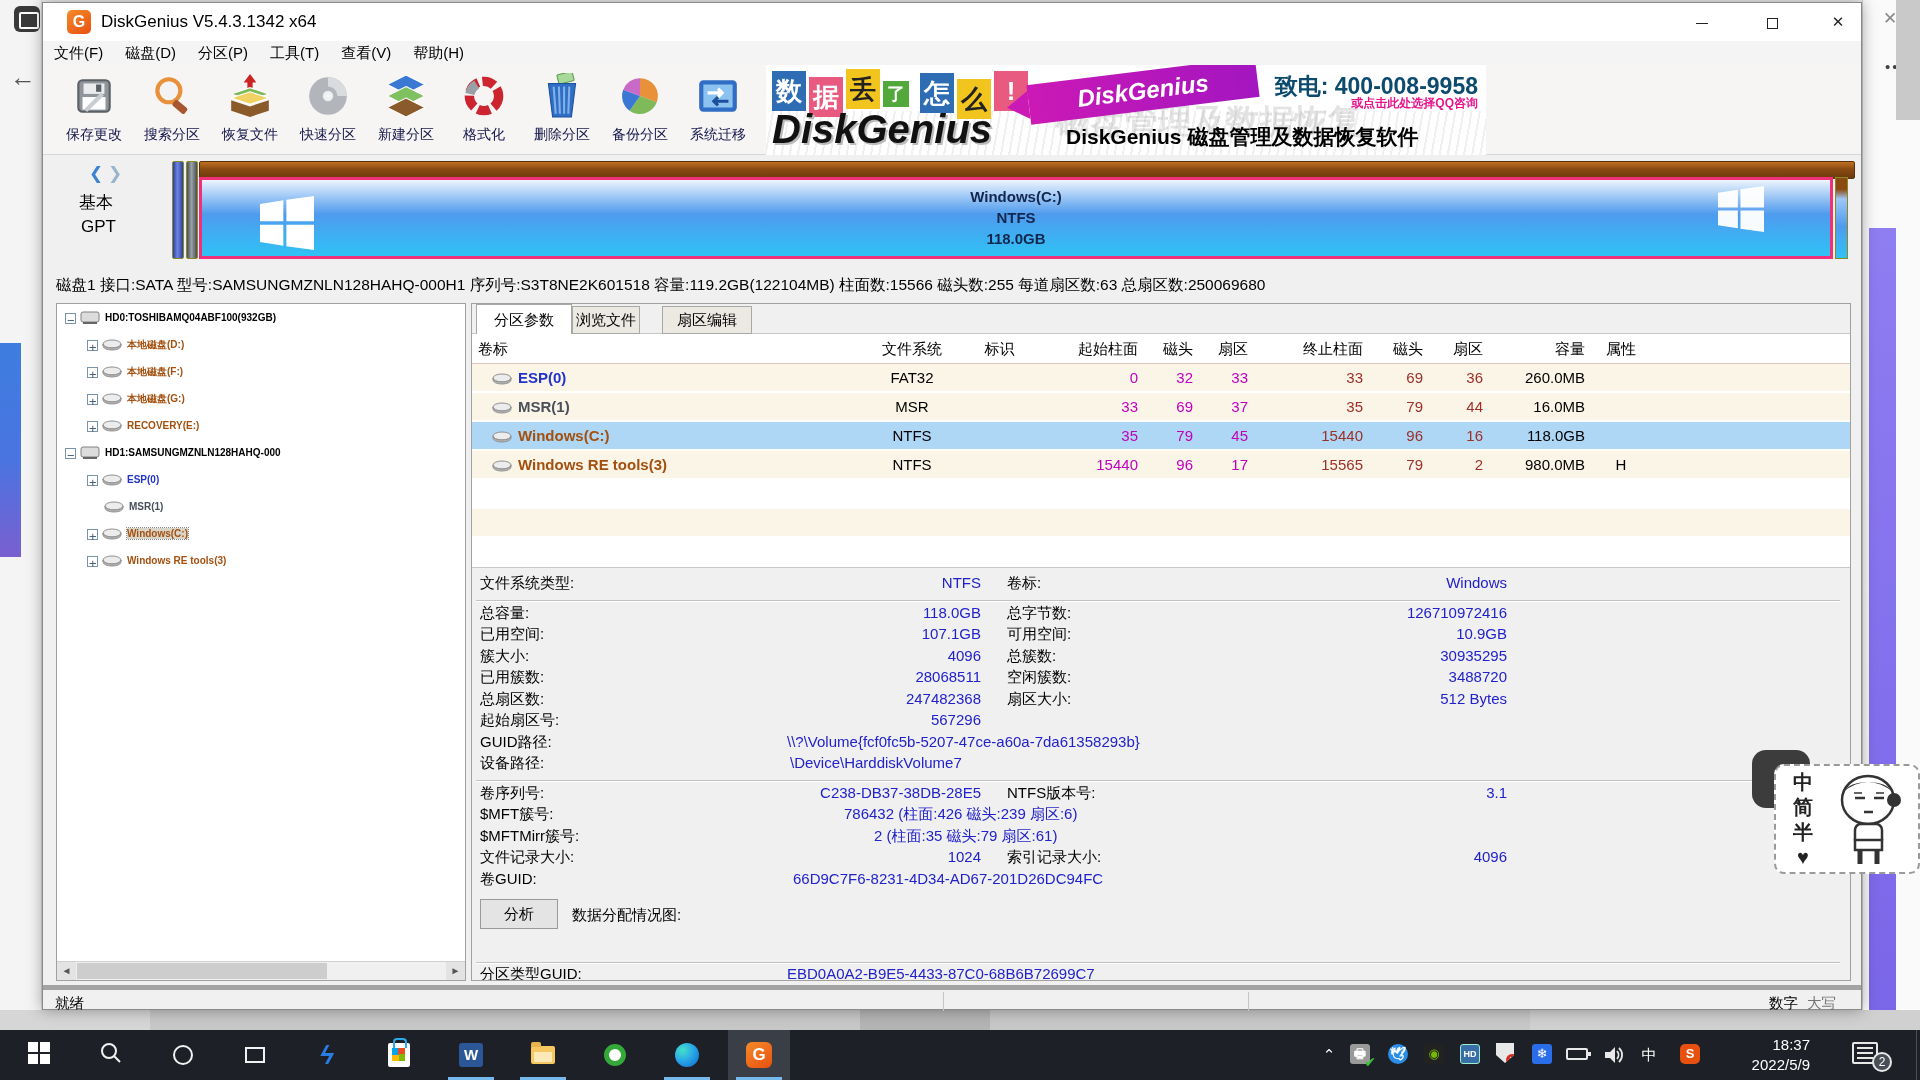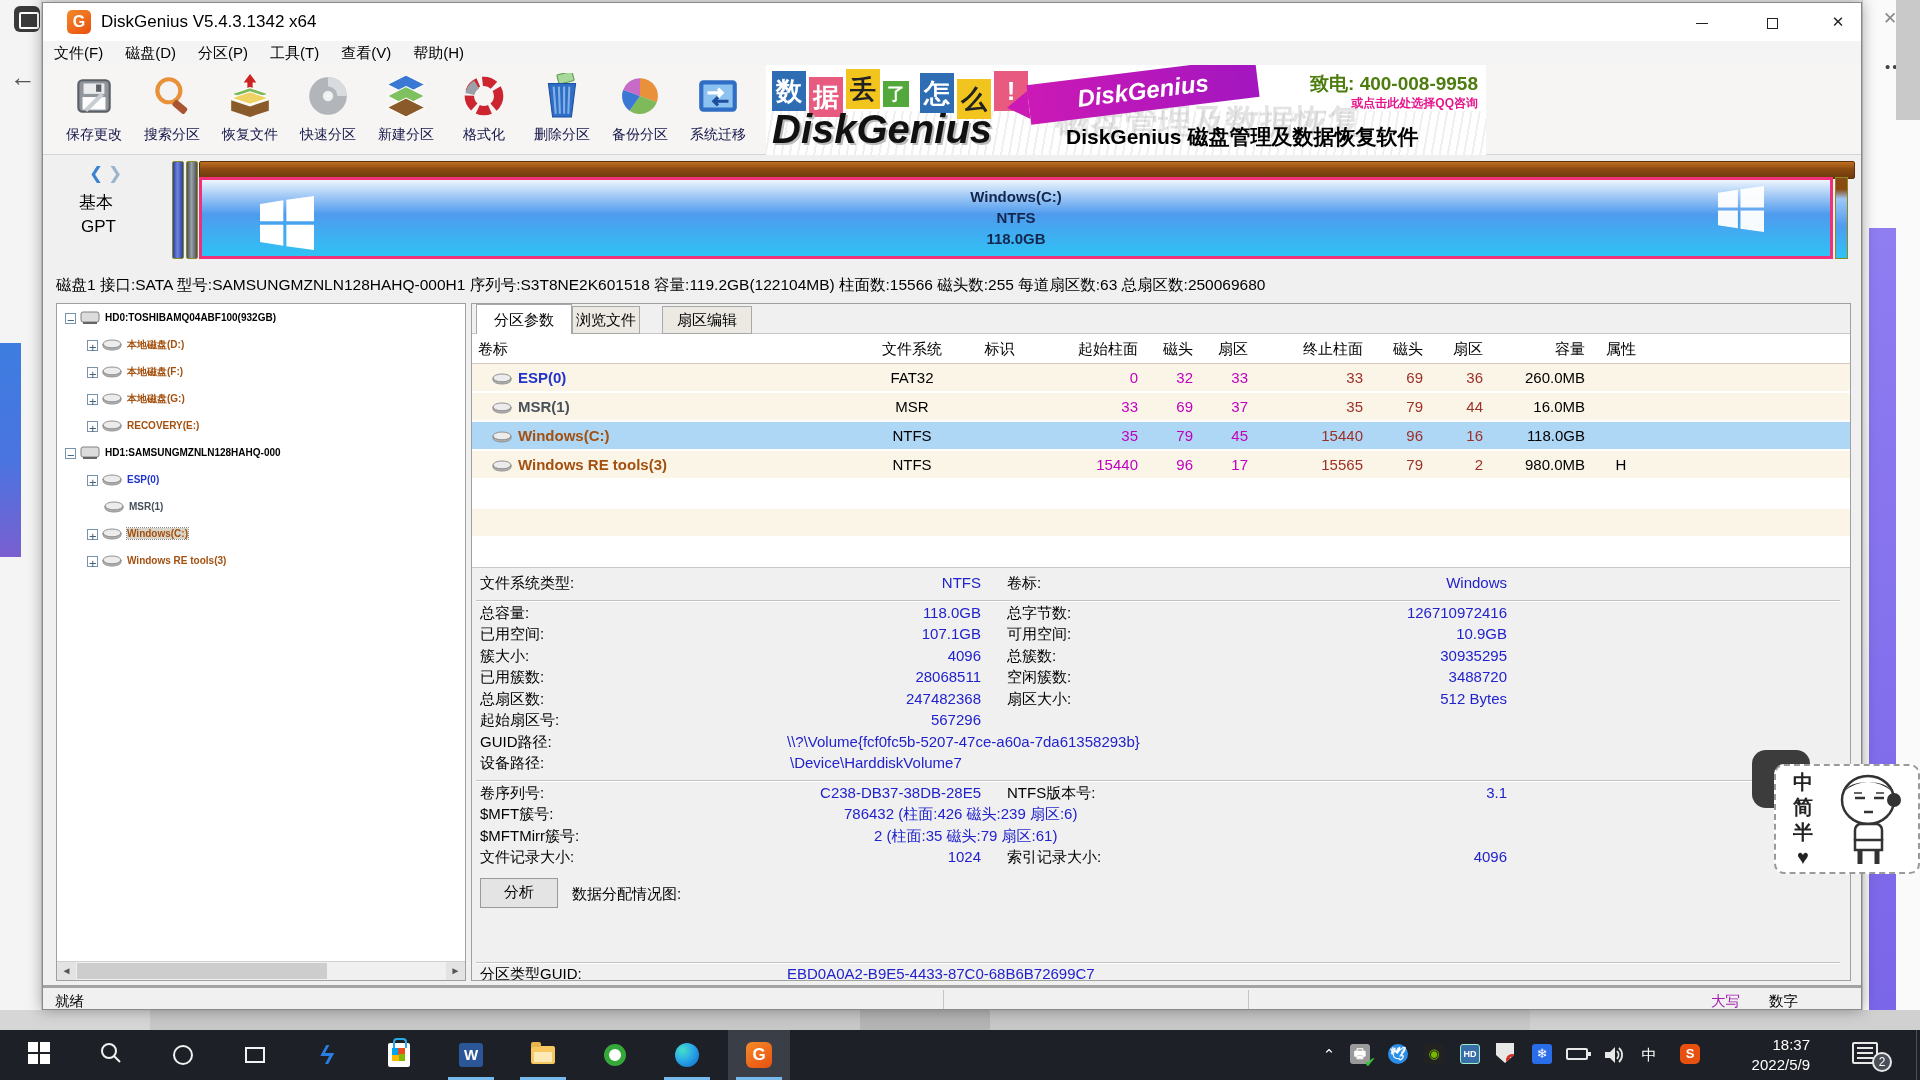--- a/index.html
+++ b/index.html
@@ -49,21 +49,21 @@
   #banner { left:723px; top:0px; width:720px; height:90px; background:#fff; overflow:hidden; }
   .bn-stripes { left:0; top:46px; width:720px; height:44px;
      background:repeating-linear-gradient(100deg,#fff 0 6px,#ececec 6px 8px); opacity:.8; }
   .bn-ghost { left:290px; top:34px; font-size:34px; font-weight:bold; color:#555; opacity:.16; white-space:nowrap; }
   .bn-tile { position:absolute; width:34px; height:40px; text-align:center; font-weight:bold; font-size:26px; line-height:40px; }
   .bn-ribbon { left:262px; top:6px; width:230px; height:40px; background:linear-gradient(90deg,#cb19b5,#a316c0);
      transform:rotate(-7deg); color:#fff; font-weight:bold; font-style:italic; font-size:24px;
      text-align:center; line-height:40px; }
   .bn-ribbon::before { content:""; position:absolute; left:-22px; top:6px; border-right:22px solid #cb19b5;
      border-top:14px solid transparent; border-bottom:14px solid transparent; }
-  .bn-phone { right:8px; top:6px; font-size:19px; font-weight:bold; color:#4d7c0f; position:absolute; }
+  .bn-phone { right:8px; top:6px; font-size:23px; font-weight:bold; color:#0c4a6e; position:absolute; }
   .bn-qq { right:8px; top:30px; font-size:12px; font-weight:bold; color:#e8148c; position:absolute; }
   .bn-brand { left:6px; top:42px; font-size:40px; font-weight:bold; color:#111;
      text-shadow:2px 2px 0 #bbb; font-style:italic; }
   .bn-sub { left:300px; top:58px; font-size:21px; font-weight:bold; color:#000; white-space:nowrap; }
 
   
   #partpanel { left:0; top:152px; width:100%; height:114px; background:#f0f0f0; }
   .nav-arrows { left:46px; top:8px; font-size:17px; }
   .nav-arrows .a1 { color:#3b82d0; } .nav-arrows .a2 { color:#9ab4cc; }
   .disk-type1 { left:36px; top:36px; font-size:17px; color:#000;text-align:right; }
@@ -137,24 +137,24 @@
   .dsep::after { content:""; position:absolute; left:4px; right:10px; top:4px; border-top:1px solid #c2c2c2; box-shadow:0 1px 0 #fff; }
   #analyze-row { position:relative; height:34px; margin-top:8px; }
   #analyze-btn { position:absolute; left:8px; top:0; width:78px; height:30px; background:#e4e4e4;
      border:1px solid #9a9a9a; font-size:15px; color:#000; font-family:inherit; }
   #alloc-label { position:absolute; left:100px; top:7px; font-size:15px; color:#000; }
   #detail-bottom { position:absolute; left:0; top:394px; width:100%; }
   #detail-bottom .hr { margin:0 10px 2px 4px; border-top:1px solid #c2c2c2; box-shadow:0 1px 0 #fff; }
   #detail-bottom .drow { height:24px; }
 
   
-  #statusbar { left:0; top:982px; width:100%; height:24px; background:#f0f0f0; border-top:3px solid #a3a3a3; font-size:14.5px; }
+  #statusbar { left:0; top:982px; width:100%; height:24px; background:#f0f0f0; border-top:5px solid #a3a3a3; font-size:14.5px; }
   #status-left { position:absolute; left:12px; top:4px; color:#000; }
   .st-sep { position:absolute; top:2px; height:19px; border-left:1px solid #c6c6c6; }
-  #st-caps { position:absolute; left:1668px; top:4px; color:#a21caf; }
+  #st-caps { position:absolute; left:1764px; top:4px; color:#737373; }
   #st-num  { position:absolute; left:1726px; top:4px; color:#000; }
 
   
   #ime-blob { left:1752px; top:750px; width:58px; height:58px; background:#3c3c3c; border-radius:14px; }
   #ime-pop { left:1774px; top:764px; width:146px; height:110px; background:#fff;
      border:2px dashed #9a9a9a; border-radius:10px; overflow:hidden; }
   .ime-col { position:absolute; left:14px; top:4px; width:26px; text-align:center; }
   .ime-ch { font-size:20px; font-weight:bold; color:#222; line-height:25px; }
   #ime-pop svg { position:absolute; left:52px; top:4px; }
 
@@ -506,20 +506,24 @@
             <div class="drow">
               <span class="dl1">$MFTMirr簇号:</span>
               <span class="dvw" style="left:402px">2 (柱面:35 磁头:79 扇区:61)</span>
             </div>
             <div class="drow">
               <span class="dl1">文件记录大小:</span>
               <span class="dv1">1024</span>
               <span class="dl2">索引记录大小:</span>
               <span class="dv2">4096</span>
             </div>
+            <div class="drow">
+              <span class="dl1">卷GUID:</span>
+              <span class="dvw" style="left:321px">66D9C7F6-8231-4D34-AD67-201D26DC94FC</span>
+            </div>
           </div>
         <div id="analyze-row">
           <button id="analyze-btn">分析</button>
           <span id="alloc-label">数据分配情况图:</span>
         </div>
         <div id="detail-bottom">
           <div class="hr"></div>
           <div class="drow">
             <span class="dl1">分区类型GUID:</span>
             <span class="dvw" style="left:315px">EBD0A0A2-B9E5-4433-87C0-68B6B72699C7</span>

